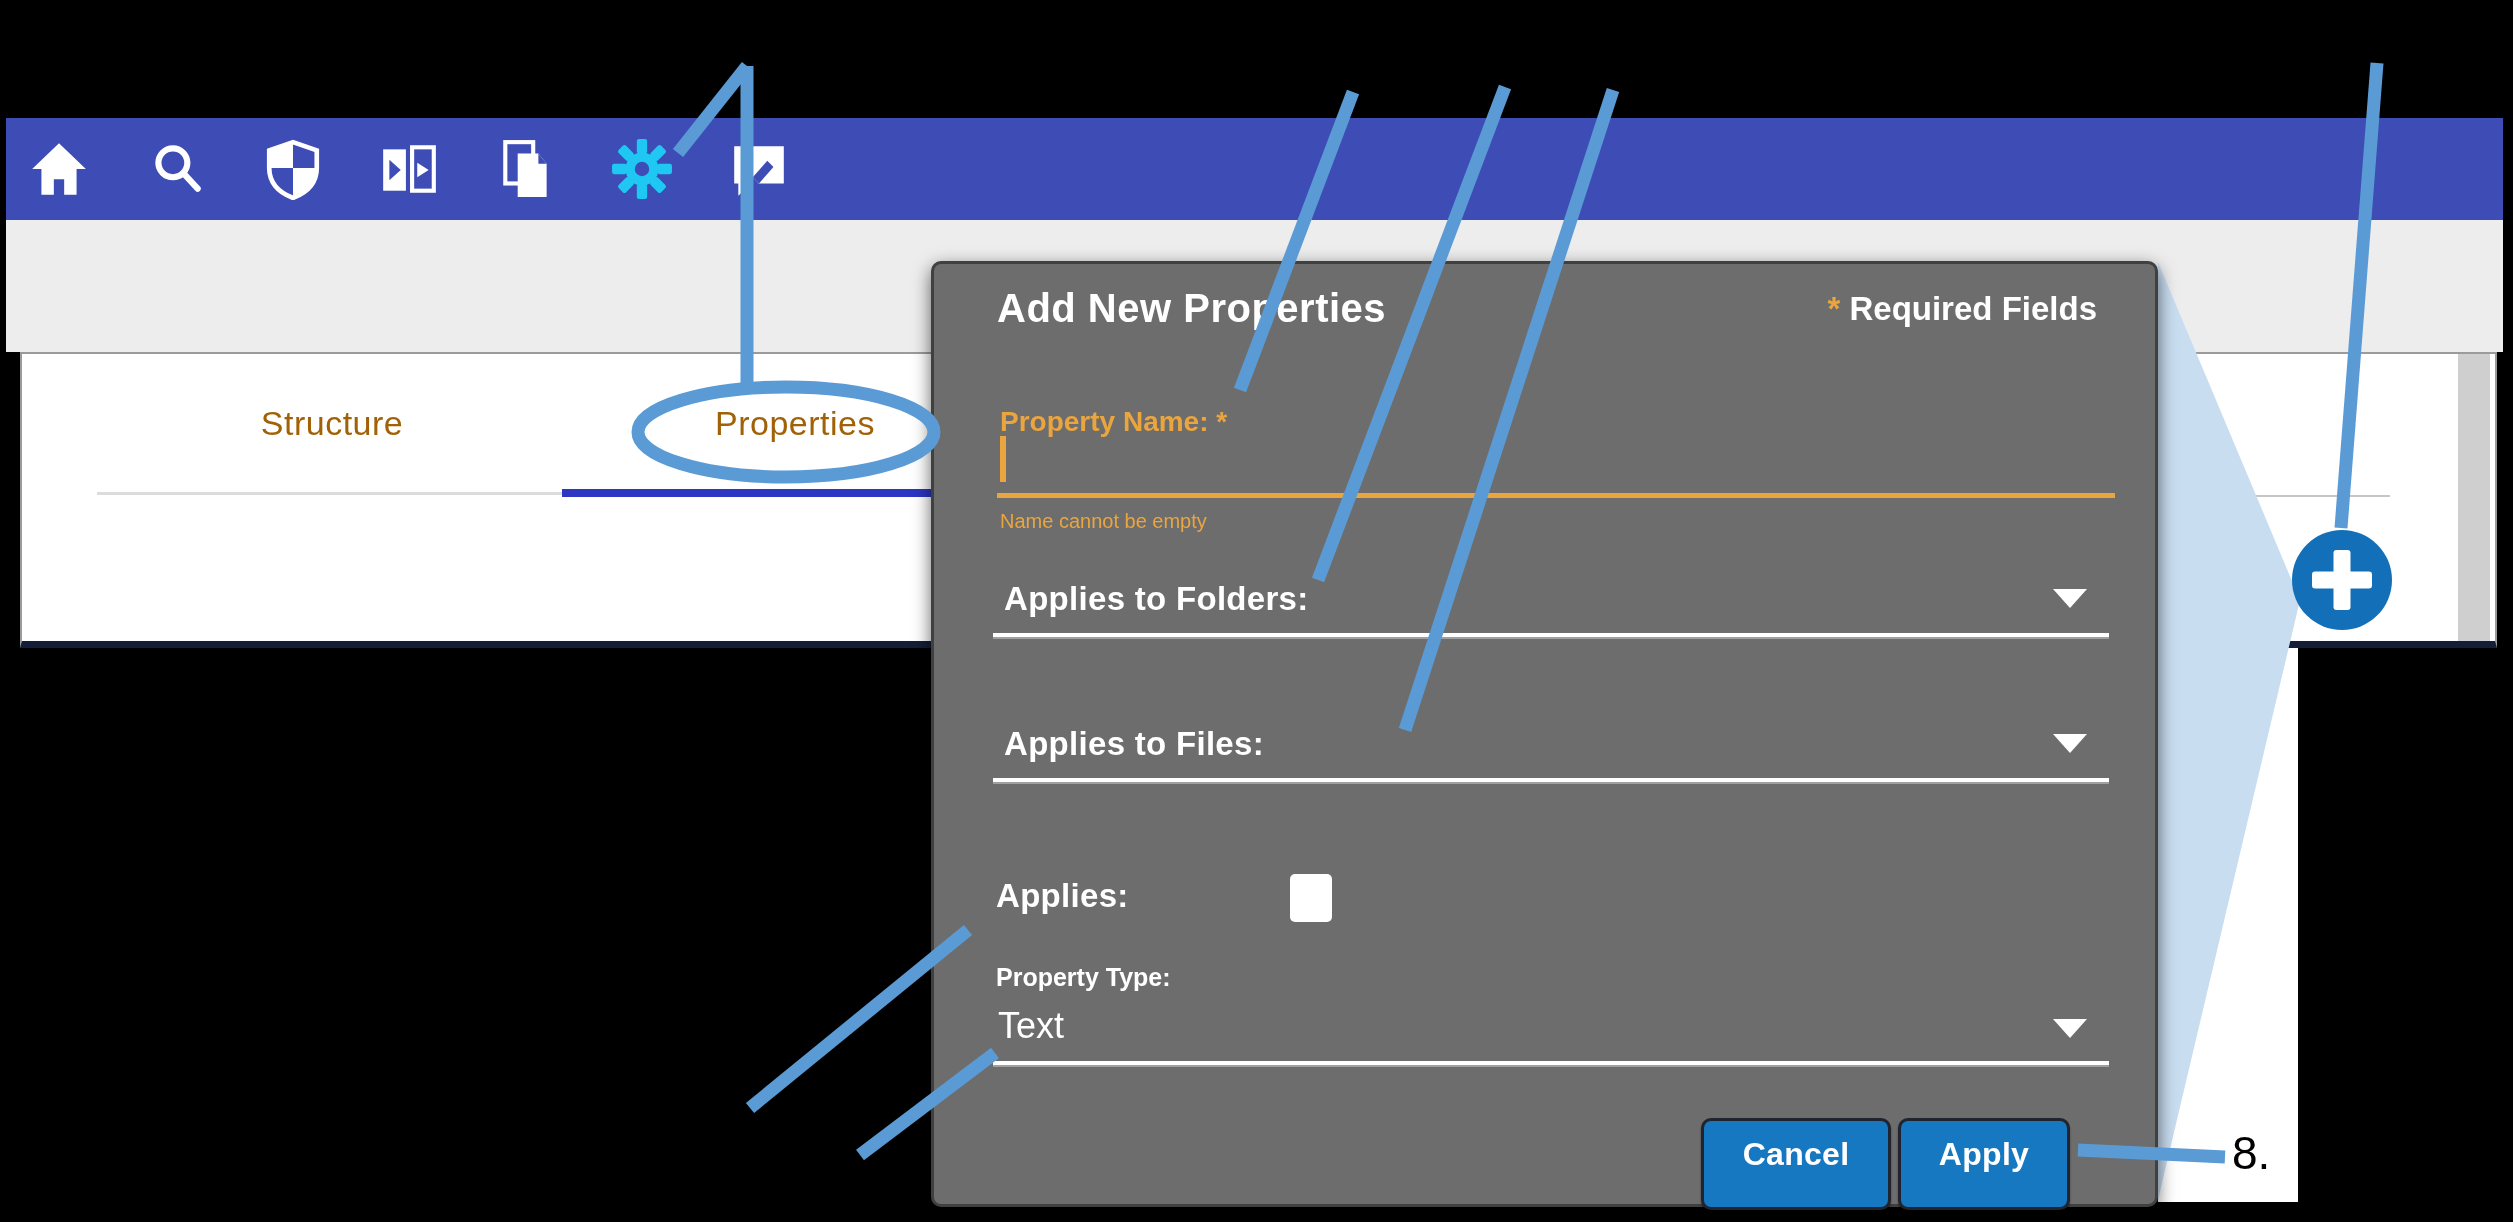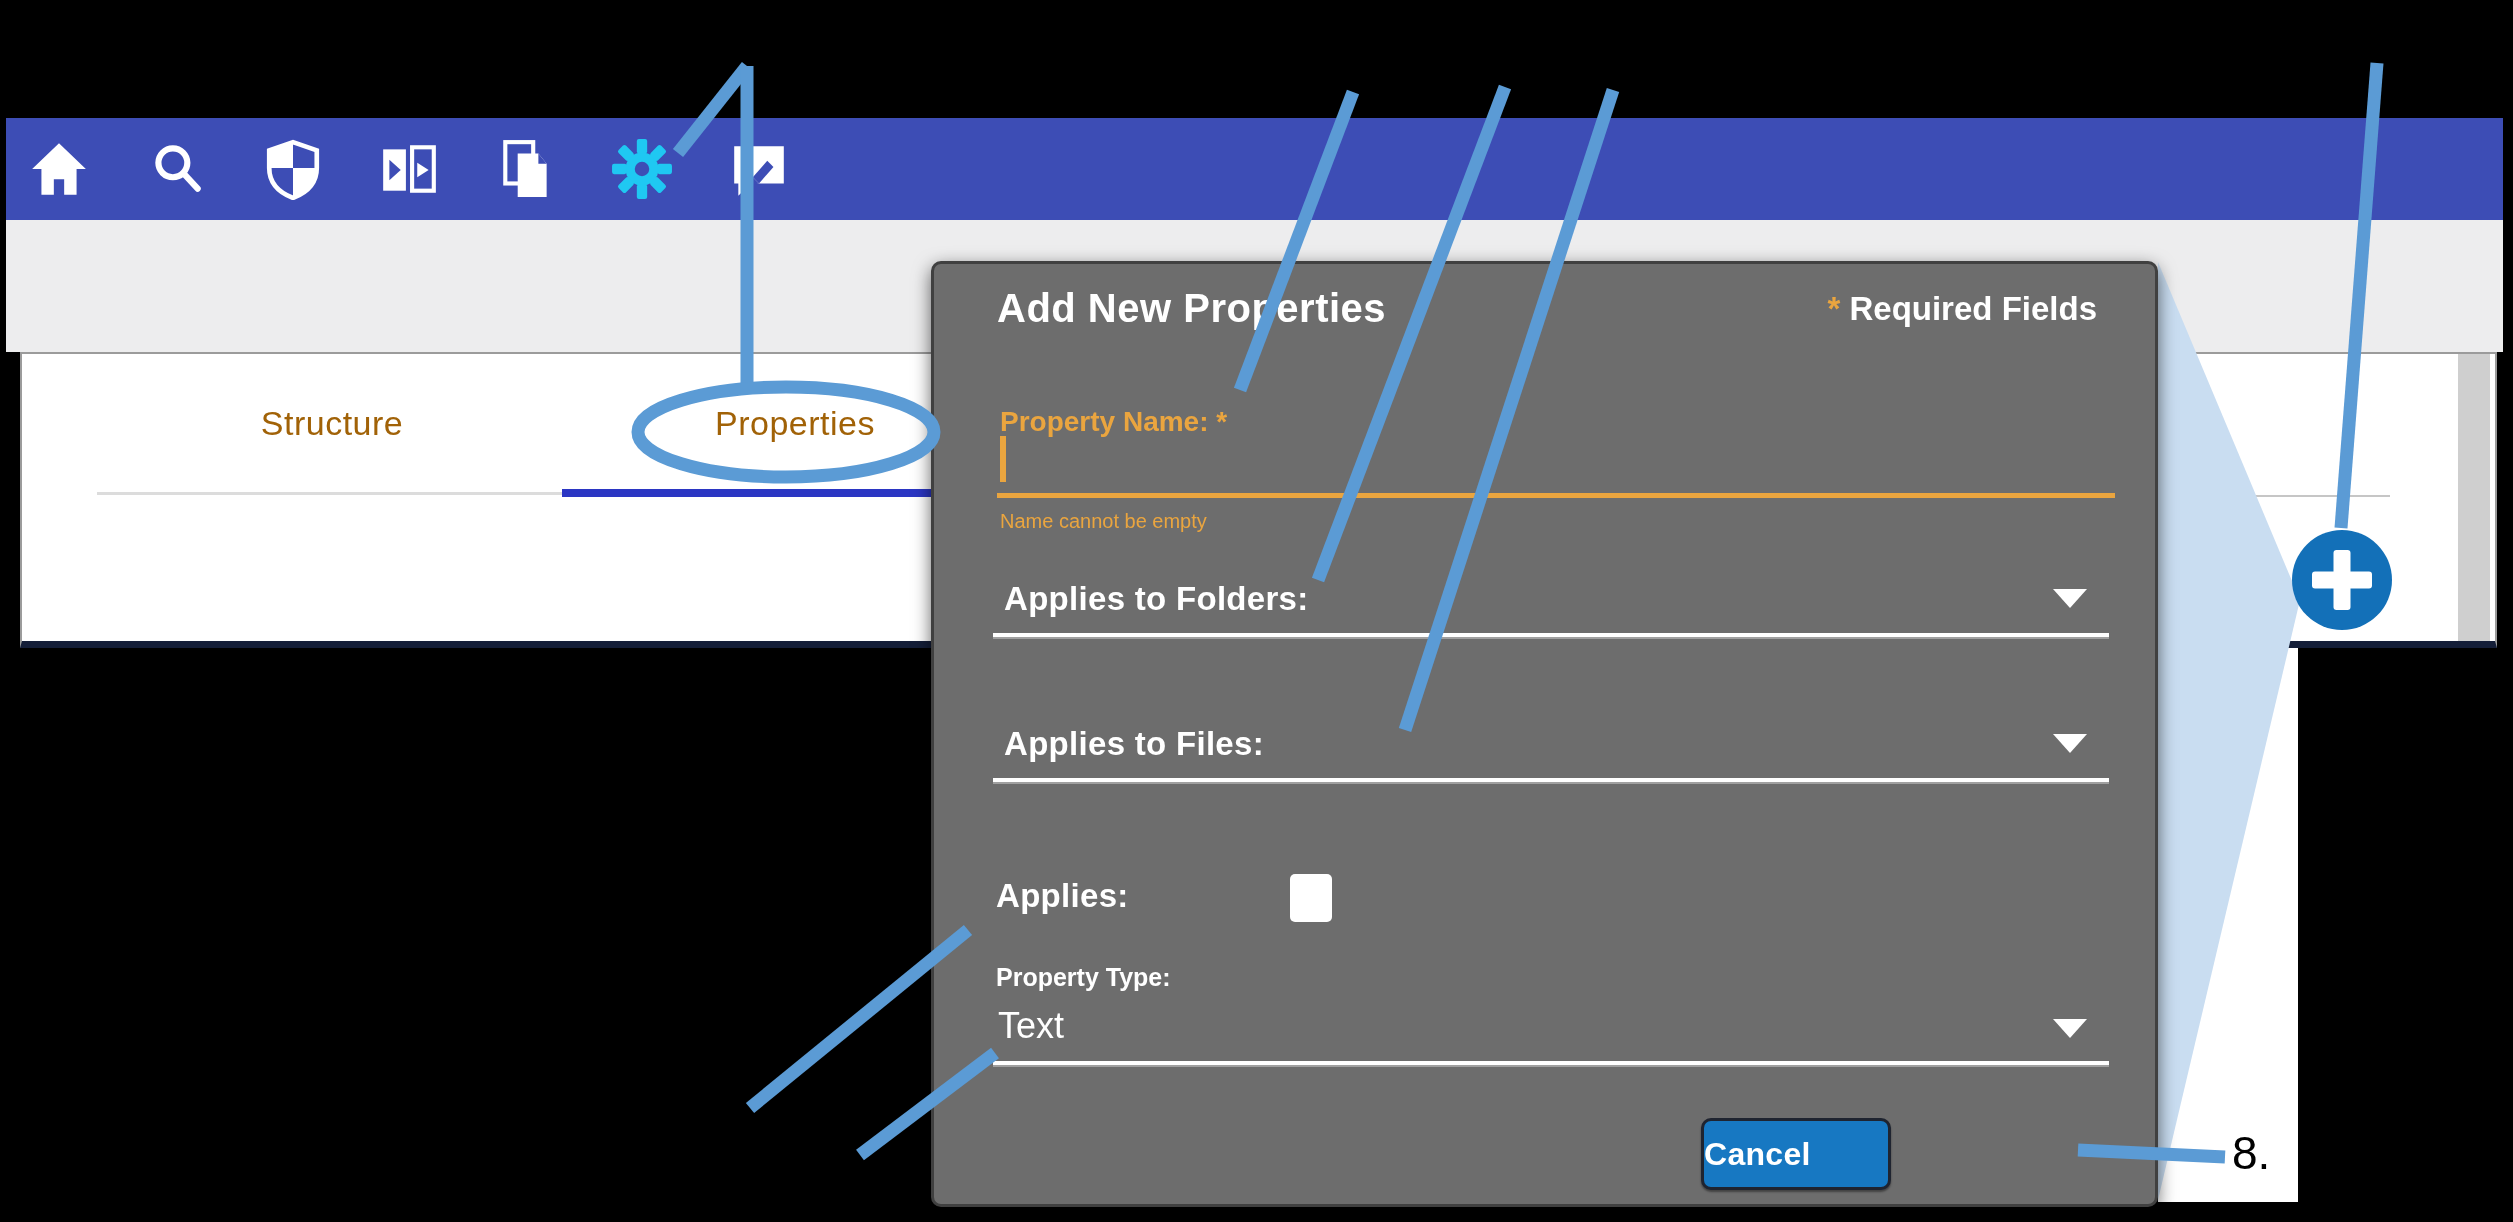--- a/index.html
+++ b/index.html
@@ -59,22 +59,22 @@
             border-left:17px solid transparent;border-right:17px solid transparent;border-top:19px solid #fff;}
   .u-white{position:absolute;left:59px;width:1116px;height:4px;background:#fff;box-shadow:0 2px 0 rgba(255,255,255,.35);}
   .lbl-folders{top:316px;} .caret-folders{top:325px;} .u-folders{top:369px;}
   .lbl-files{top:461px;}   .caret-files{top:470px;}   .u-files{top:514px;}
   .lbl-required{top:613px;left:62px;}
   .checkbox{position:absolute;left:356px;top:610px;width:42px;height:48px;background:#fff;border-radius:5px;cursor:pointer;}
   .lbl-ptype{position:absolute;left:62px;top:699px;font-size:25px;font-weight:bold;text-align:center;}
   .val-ptype{position:absolute;left:64px;top:741px;font-size:36px;cursor:pointer;}
   .caret-ptype{top:755px;}
   .u-ptype{top:797px;}
-  .btn{position:absolute;top:854px;height:72px;background:var(--button-blue);border:3px solid #1f2430;
-       border-radius:10px;color:#fff;font-size:32px;font-weight:bold;line-height:66px;
+  .btn{position:absolute;top:854px;height:92px;background:var(--button-blue);border:3px solid #1f2430;
+       border-radius:10px;color:#fff;font-size:32px;font-weight:bold;text-align:center;line-height:66px;
        box-sizing:border-box;cursor:pointer;box-shadow:0 2px 2px rgba(0,0,0,.4);
        font-family:"Liberation Sans","DejaVu Sans",sans-serif;letter-spacing:.3px;}
   .btn-cancel{left:767px;width:190px;}
   .btn-apply{left:964px;width:172px;}
 
   
   .step-label{position:absolute;left:2232px;top:1126px;font-size:46px;color:#000;}
   .anno-svg{position:absolute;left:0;top:0;pointer-events:none;z-index:50;}
 </style>
 </head>
@@ -181,20 +181,21 @@
 
     <div class="dd-label lbl-required">Applies:</div>
     <div class="checkbox"></div>
 
     <div class="lbl-ptype">Property Type:</div>
     <div class="val-ptype">Text</div>
     <div class="dd-caret caret-ptype"></div>
     <div class="u-white u-ptype"></div>
 
     <div class="btn btn-cancel">Cancel</div>
+    <div class="btn btn-apply">Apply</div>
   </div>
 
   <div class="step-label">8.</div>
 
   <svg class="anno-svg" width="2513" height="1222">
     <g stroke="#5b9bd5" stroke-width="13" fill="none">
       <line x1="747" y1="66" x2="678" y2="153"></line>
       <line x1="747" y1="66" x2="747" y2="390"></line>
       <ellipse cx="786" cy="432" rx="148" ry="45"></ellipse>
       <line x1="1353" y1="92" x2="1240" y2="390"></line>

